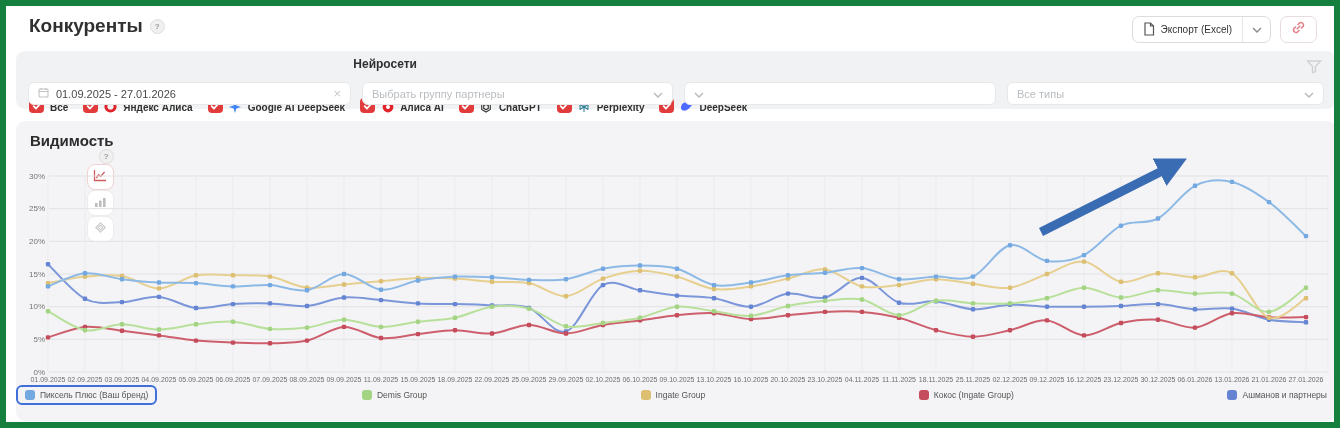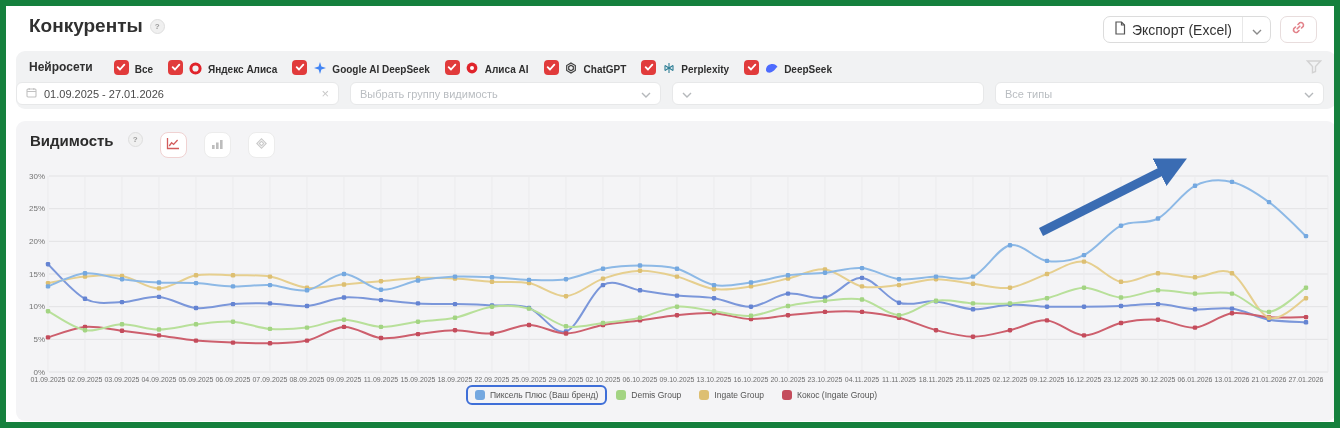--- a/index.html
+++ b/index.html
@@ -7,53 +7,53 @@
     font-family:"Liberation Sans",sans-serif;overflow:hidden;box-sizing:border-box;
     border:6px solid #15803d;}
   
   .hdr-title{position:absolute;left:23px;top:9px;font-size:19px;font-weight:bold;color:#303030;
     display:flex;align-items:center;gap:7px;}
   .help{width:13px;height:13px;border-radius:50%;background:#f0f0f0;border:1px solid #dedede;
     color:#9a9a9a;font-size:8px;font-weight:bold;display:inline-flex;align-items:center;
     justify-content:center;flex:none;}
   .export-wrap{position:absolute;top:10px;right:17px;display:flex;gap:9px;align-items:center;}
   .btn-export{display:flex;align-items:center;background:#fff;border:1px solid #dcdcdc;
-    border-radius:7px;height:27px;font-size:14px;color:#333;box-sizing:border-box;}
+    border-radius:7px;height:27px;font-size:10px;color:#333;box-sizing:border-box;}
   .btn-export .main{display:flex;align-items:center;gap:6px;padding:0 10px;height:100%;}
   .btn-export .chev{width:27px;height:100%;display:flex;align-items:center;justify-content:center;
     border-left:1px solid #e8e8e8;}
   .btn-link{width:37px;height:27px;background:#fff;border:1px solid #e8dddd;border-radius:7px;
     display:flex;align-items:center;justify-content:center;box-sizing:border-box;}
   
   .filter-panel{position:absolute;left:10px;top:45px;width:1320px;height:58px;background:#f1f2f3;
     border-radius:9px;}
-  .nets{position:absolute;left:13px;top:6px;height:20px;display:flex;align-items:center;gap:15px;}
+  .nets{position:absolute;left:13px;top:6px;height:20px;display:flex;align-items:center;gap:27px;flex-direction:column;}
   .nets-label{font-size:12px;font-weight:bold;color:#2f2f2f;margin-right:6px;}
   .net-item{display:flex;align-items:flex-end;gap:6px;font-size:10px;color:#2f2f2f;font-weight:bold;}
   .cb{width:15px;height:15px;border-radius:4px;display:inline-flex;align-items:center;
     justify-content:center;flex:none;}
   .net-ico{display:inline-flex;align-items:center;justify-content:center;width:13px;height:13px;flex:none;}
   .funnel{position:absolute;right:14px;top:8px;}
-  .inputs{position:absolute;left:0;top:31px;right:12px;display:flex;gap:11px;}
+  .inputs{position:absolute;left:12px;top:31px;right:12px;display:flex;gap:11px;}
   .field{height:23px;background:#fff;border:1px solid #e7e8e9;border-radius:6px;display:flex;
     align-items:center;padding:0 9px;gap:7px;font-size:11px;box-sizing:border-box;}
   .field input{border:none;outline:none;flex:1;font:inherit;color:#4a4a4a;background:transparent;padding:0;}
   .field .ph{flex:1;color:#b9bdc1;}
   .f1{width:323px}.f2{width:311px}.f3{width:312px}.f4{flex:1}
   .clear-x{color:#c8c8c8;font-size:13px;line-height:1;}
   
   .chart-panel{position:absolute;left:10px;top:115px;width:1320px;height:300px;background:#f4f4f6;
     border-radius:9px;}
-  .chart-head{position:absolute;left:14px;top:11px;display:flex;align-items:flex-start;gap:14px;}
+  .chart-head{position:absolute;left:14px;top:11px;display:flex;align-items:flex-end;gap:0;flex-direction:column;}
   .chart-title{font-size:15px;font-weight:bold;color:#2c2c2c;}
   .cbtn{width:27px;height:26px;border-radius:8px;background:#fff;border:1px solid #ececec;
     display:flex;align-items:center;justify-content:center;margin-left:3px;box-sizing:border-box;}
   .cbtn.active{border-color:#f0d2d2;}
   svg.plot{position:absolute;left:0;top:45px;font-family:"Liberation Sans",sans-serif;}
-  .legend{position:absolute;left:0;right:0;top:264px;display:flex;justify-content:center;}
+  .legend{position:absolute;left:0;right:0;top:264px;display:flex;justify-content:space-between;}
   .leg-item{display:flex;align-items:center;gap:5px;font-size:8.5px;color:#555;padding:3px 7px;
     border:2px solid transparent;border-radius:6px;}
   .leg-item.hl{border-color:#3f6fd8;}
   .leg-sw{width:10px;height:10px;border-radius:3px;flex:none;}
   .arrow-svg{position:absolute;left:0;top:0;width:1340px;height:428px;pointer-events:none;}
   .bottom-bar{position:absolute;left:0;top:421px;width:1340px;height:4px;background:#4b4b4b;}
 </style>
 </head>
 <body>
 
@@ -201,21 +201,21 @@
         <span>
           <svg width="11" height="11" viewBox="0 0 11 11" fill="none" stroke="#c2c2c2" stroke-width="1.1">
               <rect x="1" y="2" width="9" height="8" rx="1"></rect>
               <path d="M1 4.5 H10 M3.2 1 V3 M7.8 1 V3"></path>
             </svg>
         </span>
         <input readonly="" value="01.09.2025 - 27.01.2026" style="">
         <span class="clear-x">×</span>
       </div>
       <div class="field f2">
-        <span class="ph">Выбрать группу видимость</span>
+        <span class="ph">Выбрать группу партнеры</span>
         <span>
           <svg width="10" height="6" viewBox="0 0 10 6" fill="none" stroke="#b5b8bb" stroke-width="1.4">
               <path d="M1 1 L5 5 L9 1"></path>
             </svg>
         </span>
       </div>
       <div class="field f3">
         <span>
           <svg width="10" height="6" viewBox="0 0 10 6" fill="none" stroke="#b5b8bb" stroke-width="1.4">
               <path d="M1 1 L5 5 L9 1"></path>
@@ -540,20 +540,24 @@
           <span>Demis Group</span>
         </div>
         <div class="leg-item">
           <span class="leg-sw" style="background: rgb(221, 191, 114);"></span>
           <span>Ingate Group</span>
         </div>
         <div class="leg-item">
           <span class="leg-sw" style="background: rgb(196, 76, 92);"></span>
           <span>Кокос (Ingate Group)</span>
         </div>
+        <div class="leg-item">
+          <span class="leg-sw" style="background: rgb(101, 132, 210);"></span>
+          <span>Ашманов и партнеры</span>
+        </div>
       </div>
   </div>
 
   <svg class="arrow-svg">
     <defs>
       <marker id="ah" viewBox="0 0 10 10" refX="6" refY="5" markerWidth="3.4" markerHeight="3.4" orient="auto">
         <path d="M0 0 L10 5 L0 10 Z" fill="#3a6cb3"></path>
       </marker>
     </defs>
     <line x1="1035" y1="226" x2="1170" y2="158" stroke="#3a6cb3" stroke-width="9" marker-end="url(#ah)"></line>

